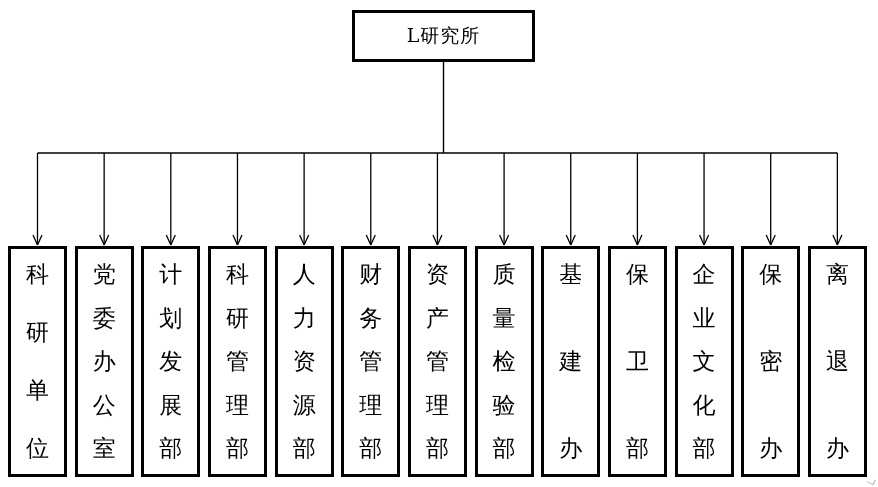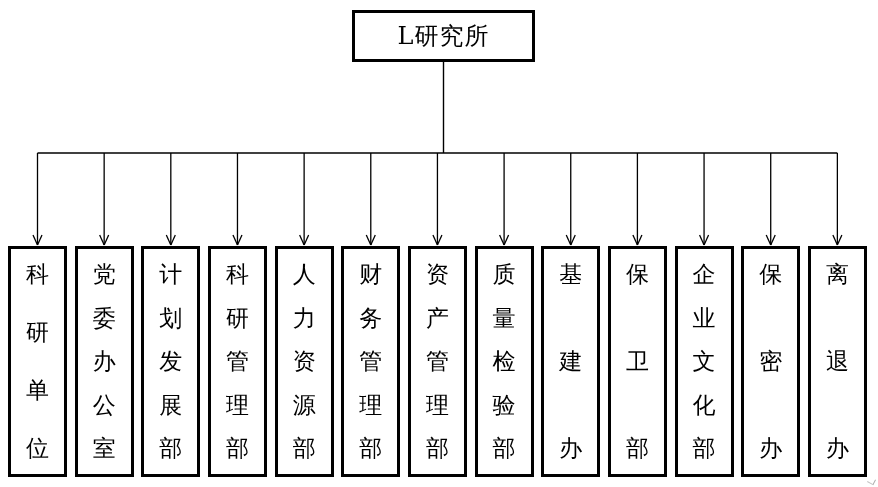--- a/index.html
+++ b/index.html
@@ -24,21 +24,21 @@
     width: 183px;
     height: 52px;
     border: 3px solid #000000;
     box-sizing: border-box;
     display: flex;
     align-items: center;
     justify-content: center;
     background: #ffffff;
   }
   .top-box span {
-    font-size: 24px;
+    font-size: 19px;
     letter-spacing: 1px;
     white-space: nowrap;
   }
   
   #connectors {
     position: absolute;
     left: 0;
     top: 0;
     width: 878px;
     height: 487px;

